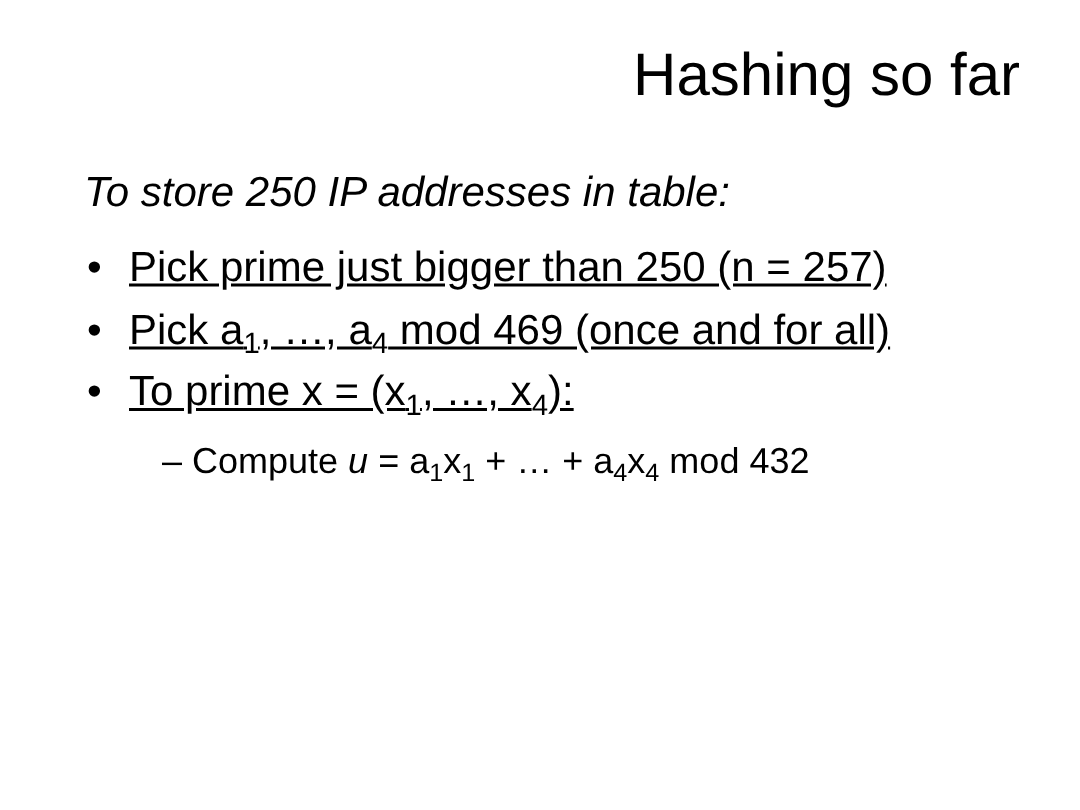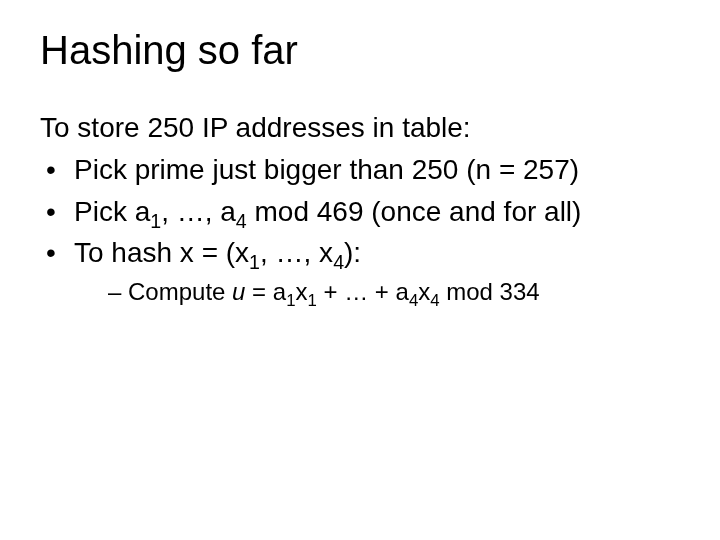--- a/index.html
+++ b/index.html
@@ -11,36 +11,38 @@
     font-family: Arial, Helvetica, sans-serif;
     color: #000;
   }
   .slide {
     box-sizing: border-box;
     width: 720px;
     height: 540px;
     padding: 28px 40px 40px 40px;
   }
   .title {
-    text-align: left;
+    text-align: right;
     font-size: 40px;
     font-weight: 400;
     margin: 0 0 36px 0;
   }
   .body {
     font-size: 28px;
     line-height: 1.35;
   }
   .lead {
-    margin: 0 0 4px 0;
+    margin: 0 0 4px 16px;
+    font-style: italic;
   }
   ul.bullets {
     list-style: none;
-    margin: 0;
+    margin: 12px;
     padding: 0;
+    text-decoration: underline;
   }
   ul.bullets > li {
     position: relative;
     padding-left: 34px;
     margin: 0 0 4px 0;
   }
   ul.bullets > li::before {
     content: "•";
     position: absolute;
     left: 6px;
@@ -72,23 +74,23 @@
     <p class="lead">To store 250 IP addresses in table:</p>
 
     <ul class="bullets">
       <li>
         <span>Pick prime just bigger than 250 (n = 257)</span>
       </li>
       <li>
         <span>Pick a</span><sub>1</sub><span>, …, a</span><sub>4</sub><span> mod 469 (once and for all)</span>
       </li>
       <li>
-        <span>To hash x = (x</span><sub>1</sub><span>, …, x</span><sub>4</sub><span>):</span>
+        <span>To prime x = (x</span><sub>1</sub><span>, …, x</span><sub>4</sub><span>):</span>
       </li>
     </ul>
 
     <div class="sub">
       <p>
-        <span>– Compute </span><span class="ital">u</span><span> = a</span><sub>1</sub><span>x</span><sub>1</sub><span> + … + a</span><sub>4</sub><span>x</span><sub>4</sub><span> mod 334</span>
+        <span>– Compute </span><span class="ital">u</span><span> = a</span><sub>1</sub><span>x</span><sub>1</sub><span> + … + a</span><sub>4</sub><span>x</span><sub>4</sub><span> mod 432</span>
       </p>
     </div>
   </div>
 </div>
 
 </body></html>

